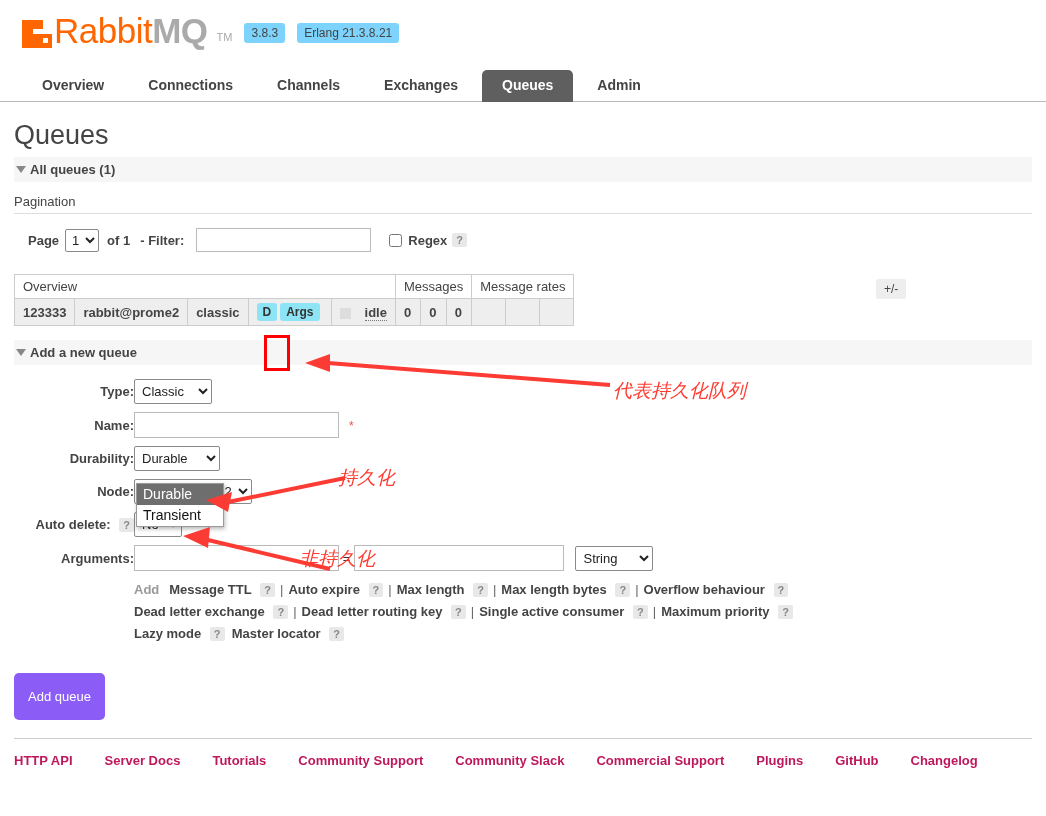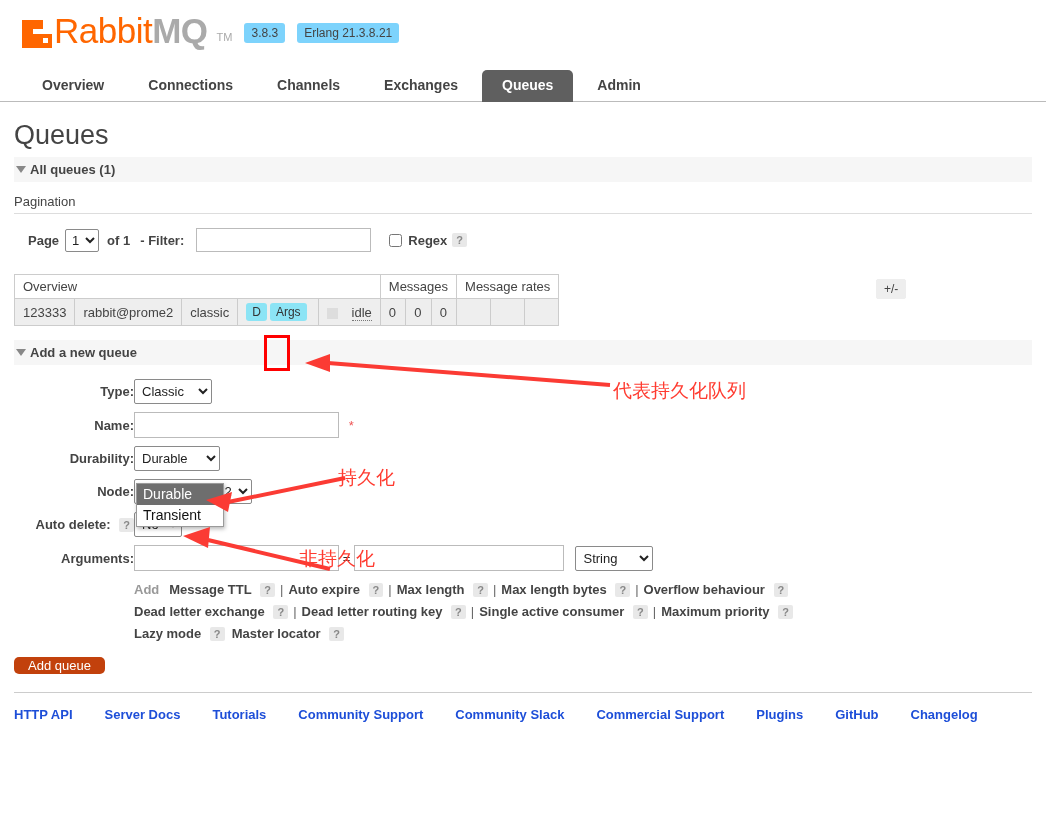--- a/index.html
+++ b/index.html
@@ -235,20 +235,21 @@
     color: #444;
     background: #ffffff;
   }
   table.qtable tr.cols th {
     font-weight: bold;
     background: #ffffff;
     white-space: nowrap;
   }
   table.qtable tr.datarow td {
     background: #eeeeee;
+    font-weight: bold;
   }
   td.num, th.num { text-align: right; }
   .qname { font-weight: bold; color: #444; }
   .badge {
     background: #8ce4f5;
     color: #333;
     padding: 2px 6px;
     border-radius: 3px;
     font-size: 12px;
     display: inline-block;
@@ -355,57 +356,58 @@
     color: #999;
     font-weight: bold;
     margin-right: 10px;
   }
   .args-hints b {
     font-weight: bold;
   }
   .args-hints .sep { color: #666; margin: 0 5px; }
 
   .addq-btn {
-    background: #c2410c;
+    background: #8b5cf6;
     color: #ffffff;
     border: none;
     border-radius: 5px;
     font-family: "Liberation Sans", sans-serif;
     font-size: 13px;
-    padding: 1px 14px;
+    padding: 16px 14px;
     cursor: pointer;
-    margin: 8px 0 0 0;
+    margin: 24px 0 0 0;
   }
 
   
   #footer {
     border-top: 1px solid #cccccc;
     margin: 18px 14px 0 14px;
     padding-top: 14px;
   }
   #footer ul {
     list-style: none;
     margin: 0; padding: 0;
     display: flex;
   }
   #footer li { margin-right: 32px; }
   #footer a {
-    color: #1d4ed8;
+    color: #be185d;
     font-weight: bold;
     font-size: 13px;
     text-decoration: none;
   }
 
   
   #annot {
     position: absolute;
     left: 0; top: 0;
     width: 1046px; height: 784px;
     pointer-events: none;
     z-index: 60;
+    font-style: italic;
   }
   .cn-note {
     position: absolute;
     color: #ff3b30;
     font-family: "DejaVu Sans", sans-serif;
     font-size: 19px;
     white-space: nowrap;
   }
   .hilite-box {
     position: absolute;

